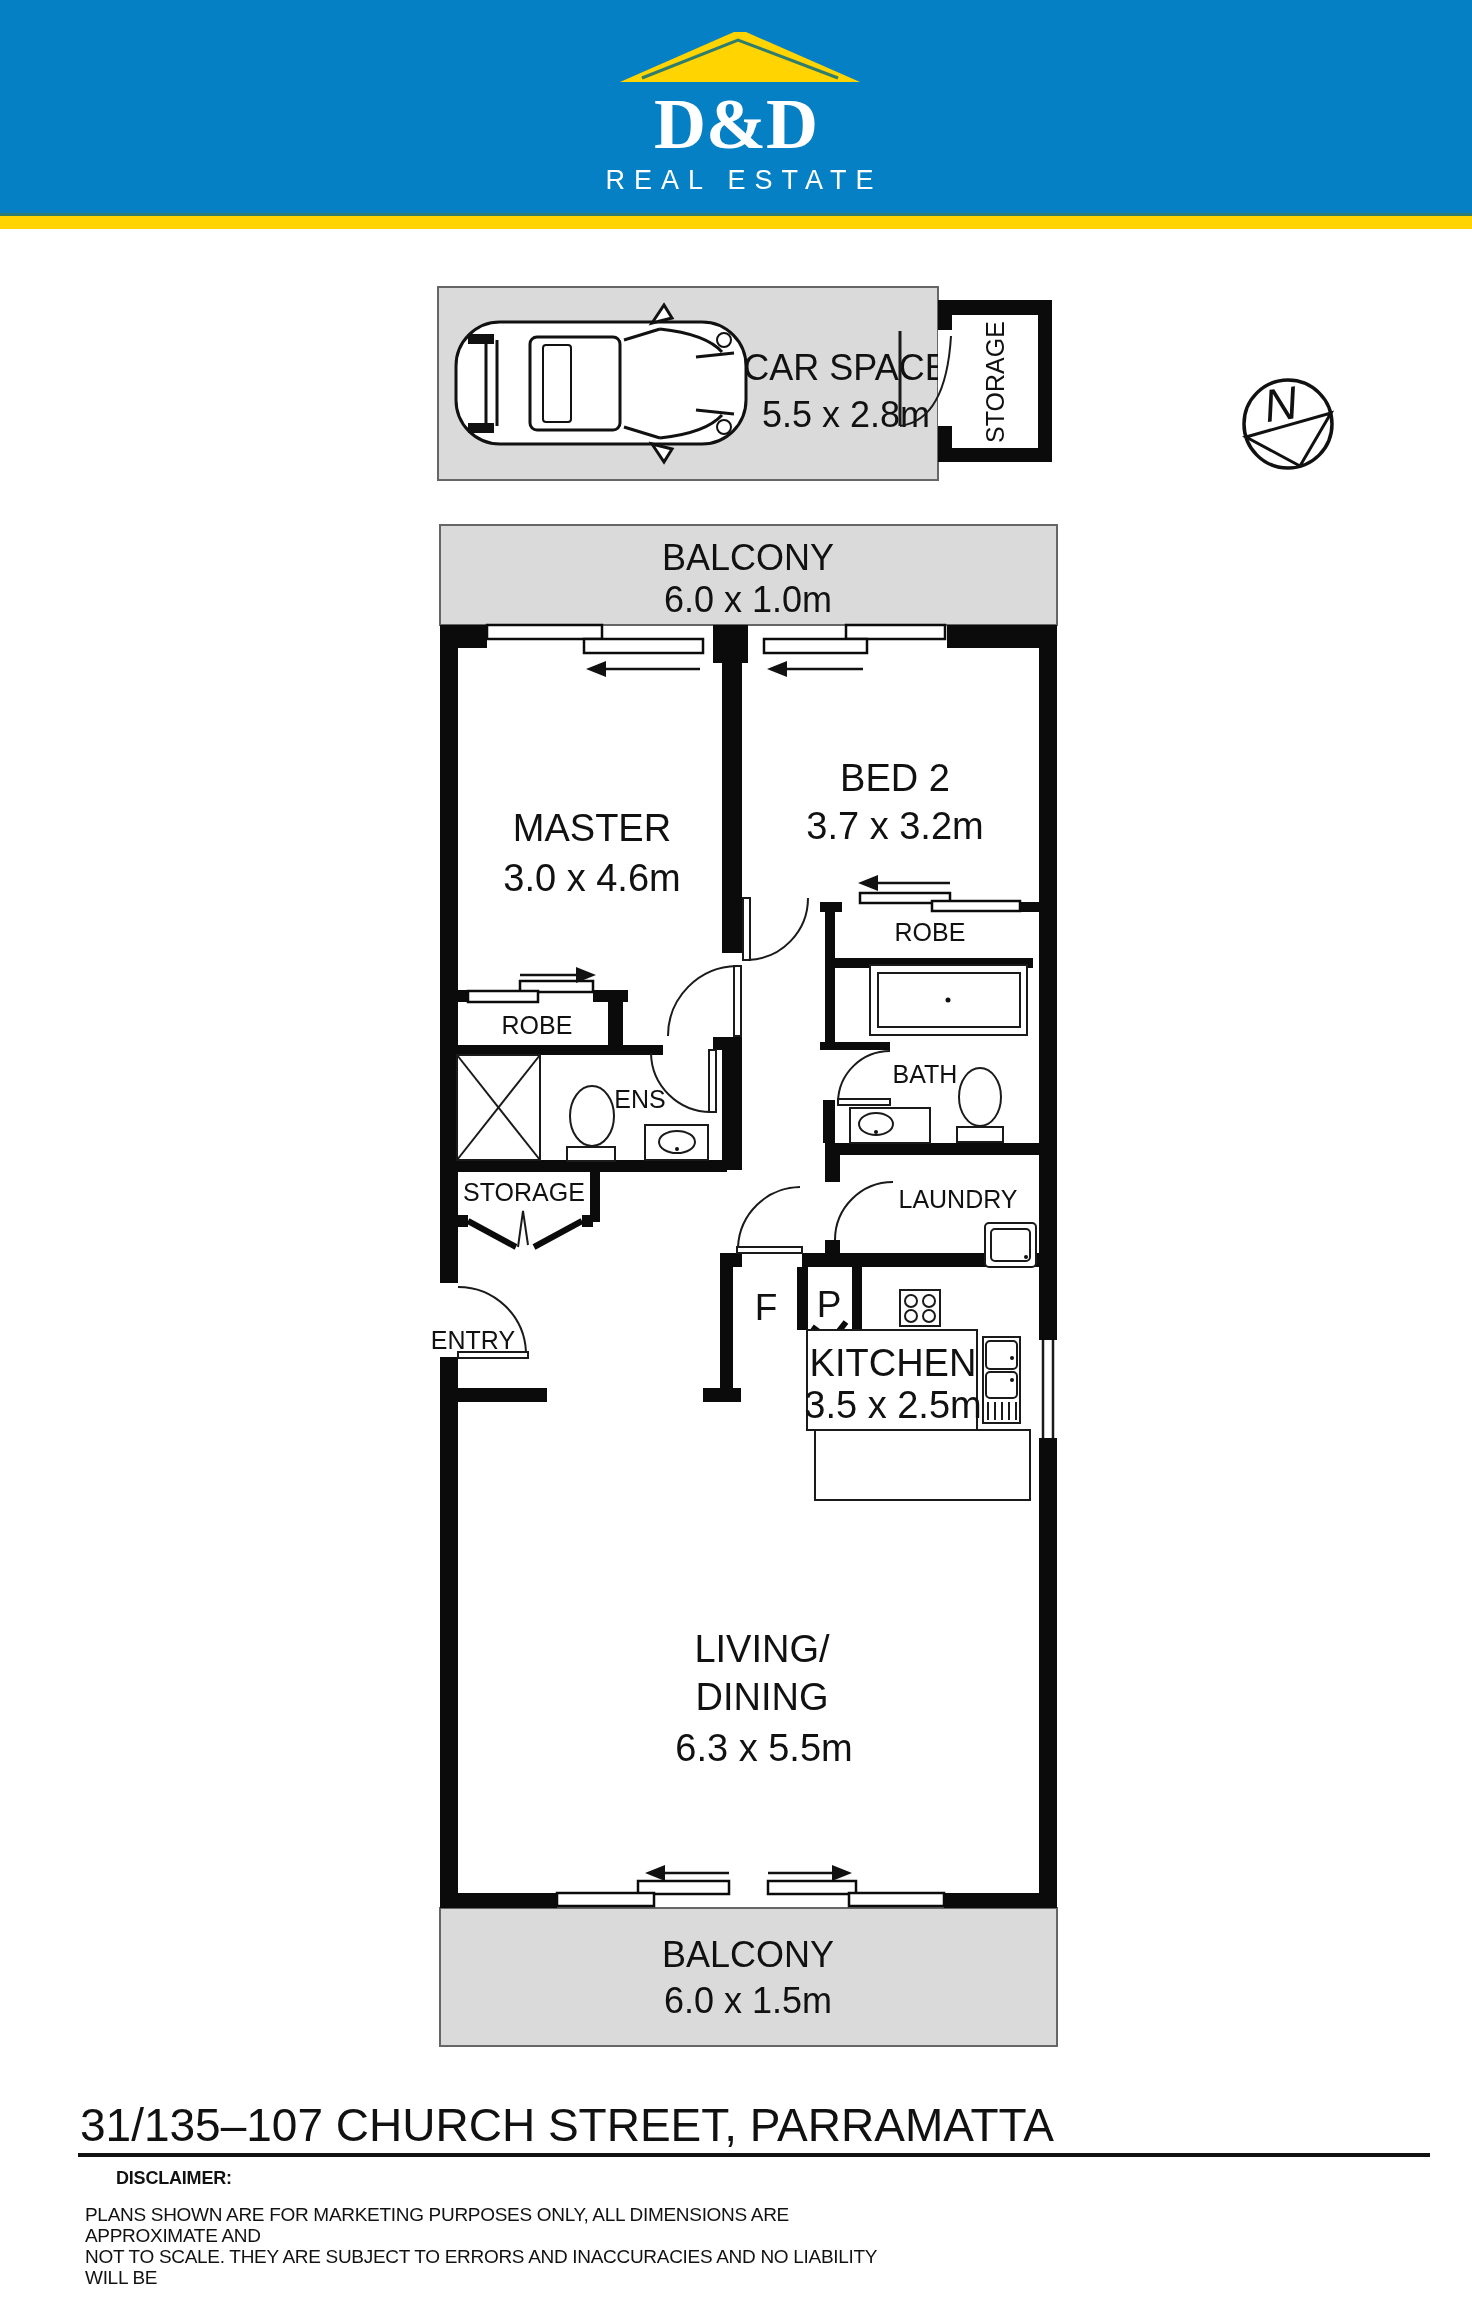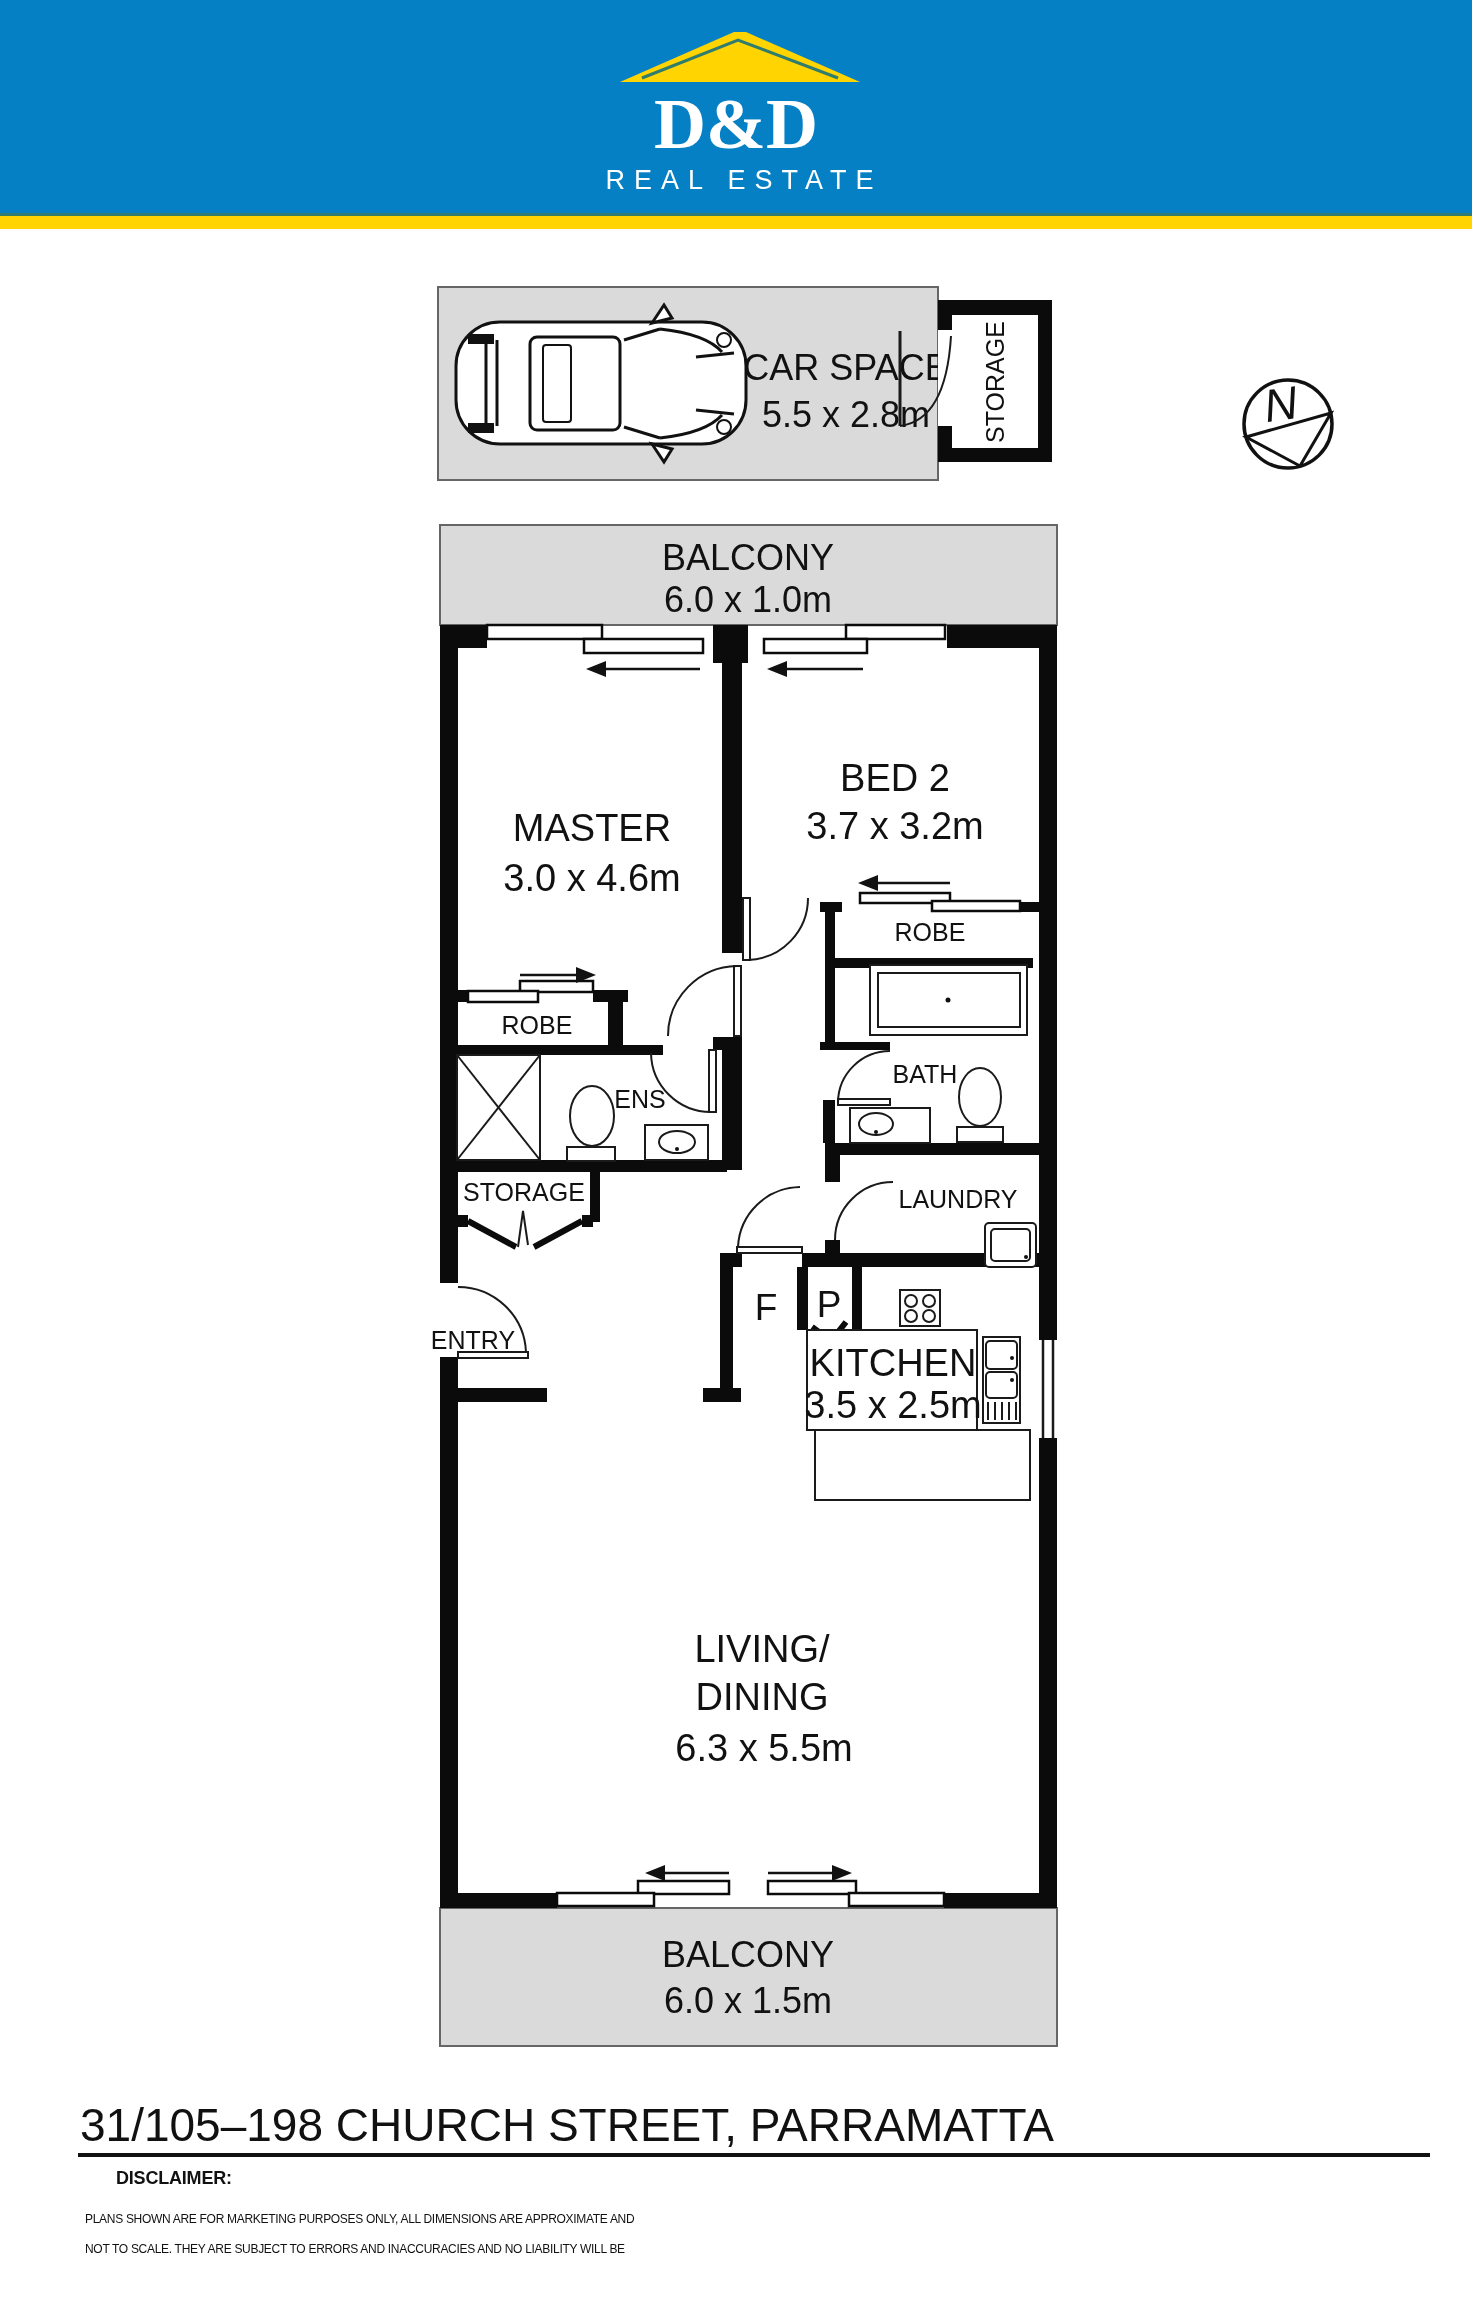--- a/index.html
+++ b/index.html
@@ -39,21 +39,21 @@
   .arrowline{stroke:#111111;stroke-width:2.5;}
   .arrowhead{fill:#111111;}
   
   .address{
     position:absolute;left:80px;top:2098px;font-size:46px;color:#111111;
     white-space:nowrap;
   }
   .address-rule{position:absolute;left:78px;top:2153px;width:1352px;height:4px;background:#111111;}
   .disclaimer{position:absolute;left:85px;top:2168px;width:800px;color:#111111;}
   .disclaimer-title{font-size:18px;font-weight:bold;letter-spacing:-0.2px;margin-bottom:15px;margin-left:31px;}
-  .disclaimer-line{font-size:12px;line-height:30px;letter-spacing:-0.3px;}
+  .disclaimer-line{font-size:19px;line-height:21px;letter-spacing:-0.3px;}
 </style>
 </head>
 <body>
 
 <div class="header-blue"></div>
 <div class="header-teal-line"></div>
 <div class="header-yellow-stripe"></div>
 <svg class="logo-roof" width="248" height="58" viewBox="0 0 248 58">
   <polygon points="4,54 118,4 130,4 244,54" fill="#FFD400"></polygon>
   <polyline points="26,50 122,12 222,50" fill="none" stroke="#2E7D6E" stroke-width="3"></polyline>
@@ -318,19 +318,19 @@
     <text class="t-fp" x="766" y="1320" text-anchor="middle">F</text>
     <text class="t-fp" x="829" y="1317" text-anchor="middle">P</text>
     <text class="t-room" x="893" y="1376" text-anchor="middle">KITCHEN</text>
     <text class="t-room" x="893" y="1418" text-anchor="middle">3.5 x 2.5m</text>
     <text class="t-room" x="762" y="1662" text-anchor="middle">LIVING/</text>
     <text class="t-room" x="762" y="1710" text-anchor="middle">DINING</text>
     <text class="t-room" x="764" y="1761" text-anchor="middle">6.3 x 5.5m</text>
   </g>
 </svg>
 
-<div class="address">31/105–198 CHURCH STREET, PARRAMATTA</div>
+<div class="address">31/135–107 CHURCH STREET, PARRAMATTA</div>
 <div class="address-rule"></div>
 <div class="disclaimer">
   <div class="disclaimer-title">DISCLAIMER:</div>
   <div class="disclaimer-line">PLANS SHOWN ARE FOR MARKETING PURPOSES ONLY, ALL DIMENSIONS ARE APPROXIMATE AND</div>
   <div class="disclaimer-line">NOT TO SCALE. THEY ARE SUBJECT TO ERRORS AND INACCURACIES AND NO LIABILITY WILL BE</div>
 </div>
 
 </body></html>

